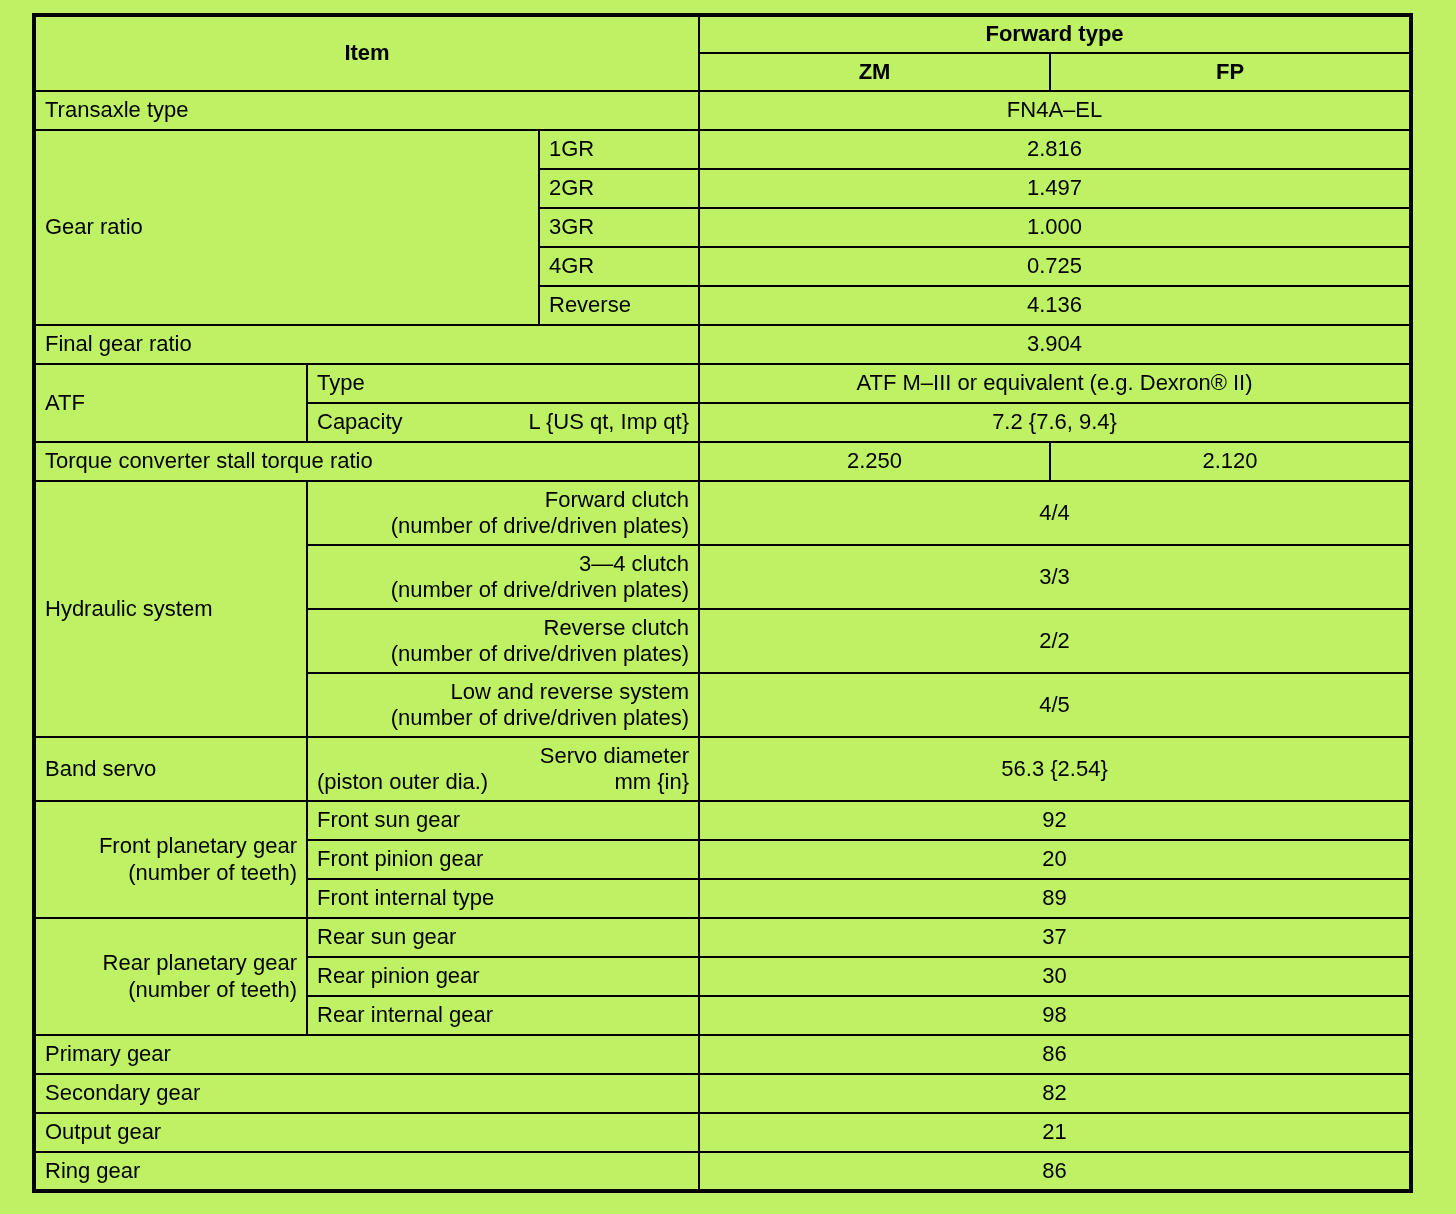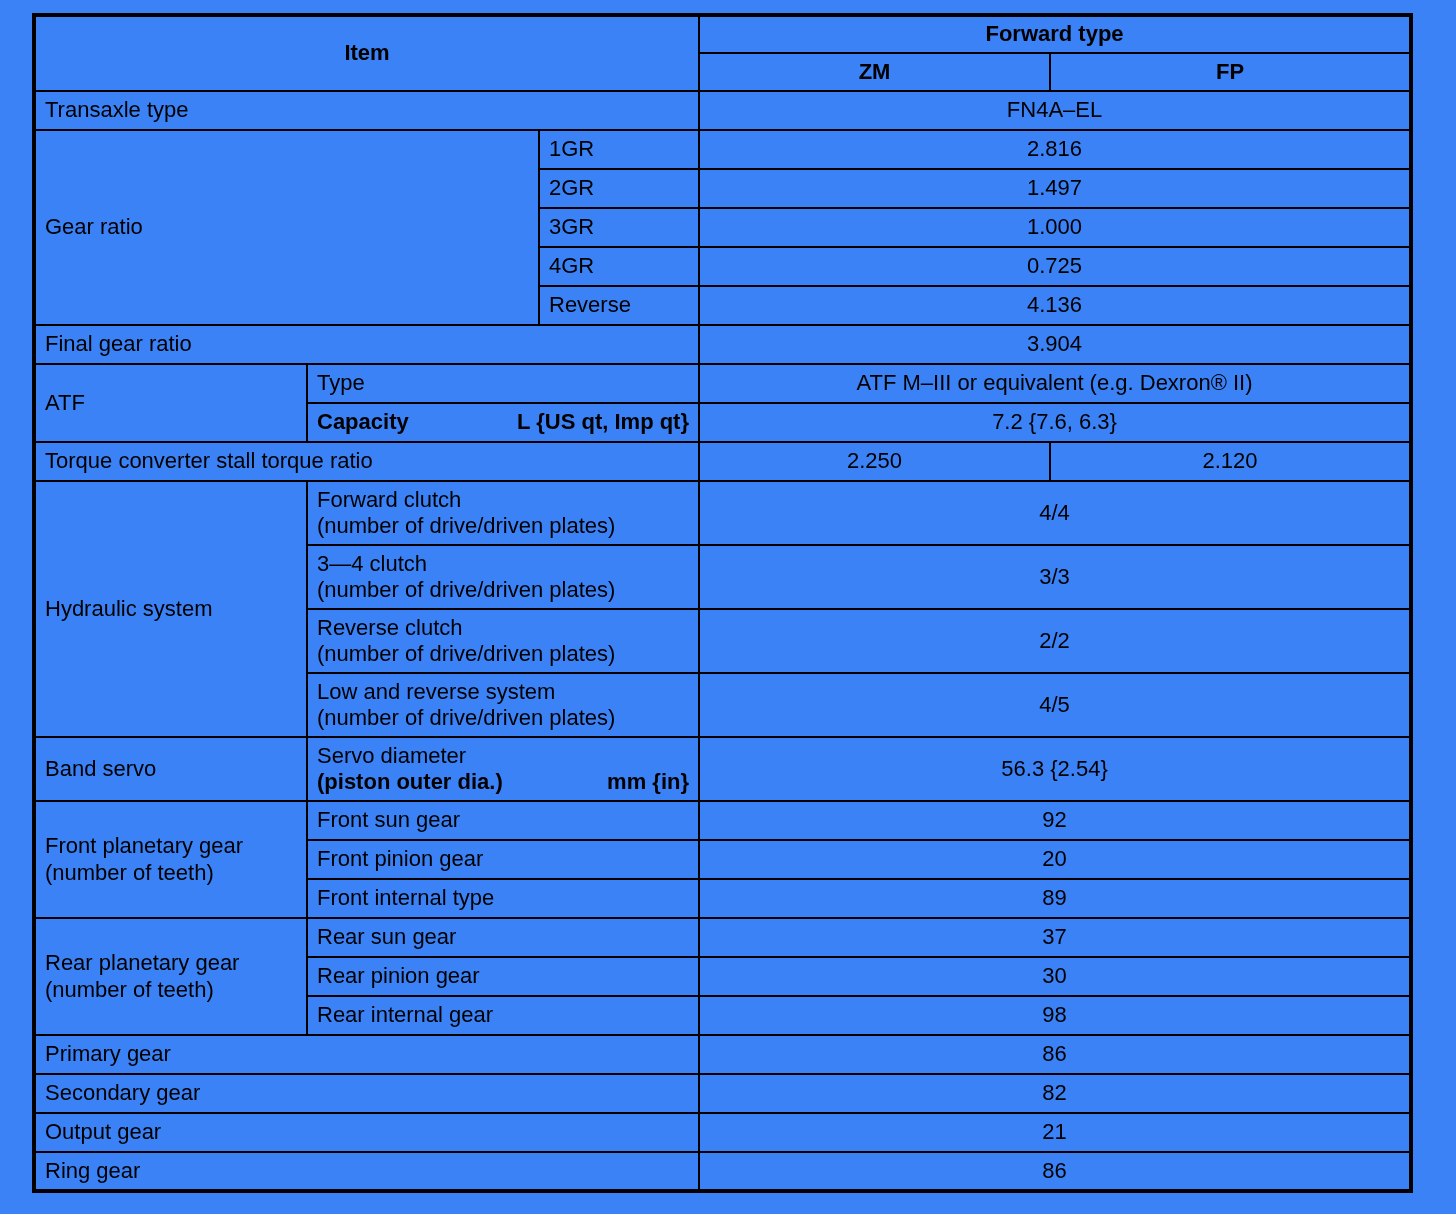--- a/index.html
+++ b/index.html
@@ -3,21 +3,21 @@
 <meta charset="utf-8">
 <style>
   html, body {
     margin: 0;
     padding: 0;
     background: #ffffff;
   }
   .page {
     width: 1456px;
     height: 1214px;
-    background: #3b82f6;
+    background: #bef264;
     box-sizing: border-box;
     padding: 13px 0 0 32px;
     font-family: "Liberation Sans", sans-serif;
     color: #000;
   }
   table.specs {
     border-collapse: collapse;
     table-layout: fixed;
     width: 1377px;
     border: 4px solid #000;
@@ -29,26 +29,25 @@
     vertical-align: middle;
     padding: 3px 9px;
     overflow: hidden;
   }
   tr.r  { height: 39px; }
   tr.rh { height: 38px; }
   tr.r2 { height: 64px; }
   td.c { text-align: center; }
   td.l { text-align: left; }
   td.bold { font-weight: bold; }
-  .two-line div { white-space: nowrap; }
+  .two-line div { white-space: nowrap; text-align: right; }
   .split {
     display: flex;
     justify-content: space-between;
     align-items: baseline;
-    font-weight: bold;
   }
 </style>
 </head>
 <body>
 
 <div class="page">
   <table class="specs">
     <colgroup>
       <col style="width:273px">
       <col style="width:232px">
@@ -104,21 +103,21 @@
         <td colspan="2" class="l">Type</td>
         <td colspan="2" class="c">ATF M–III or equivalent (e.g. Dexron® II)</td>
       </tr>
       <tr class="r">
         <td colspan="2" class="l">
           <div class="split">
             <span>Capacity</span>
             <span>L {US qt, Imp qt}</span>
           </div>
         </td>
-        <td colspan="2" class="c">7.2 {7.6, 6.3}</td>
+        <td colspan="2" class="c">7.2 {7.6, 9.4}</td>
       </tr>
 
       <tr class="r">
         <td colspan="3" class="l">Torque converter stall torque ratio</td>
         <td class="c">2.250</td>
         <td class="c">2.120</td>
       </tr>
 
       <tr class="r2">
         <td rowspan="4" class="l">Hydraulic system</td>

